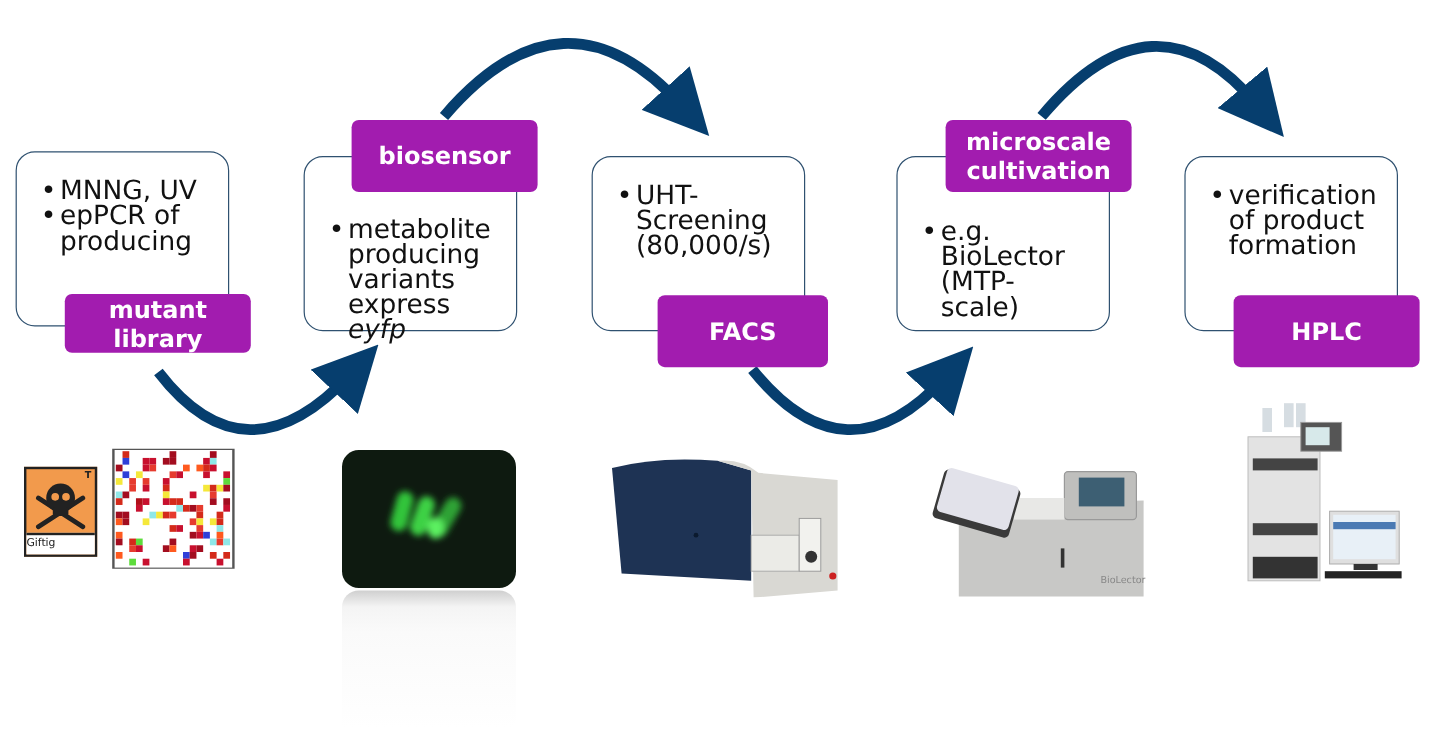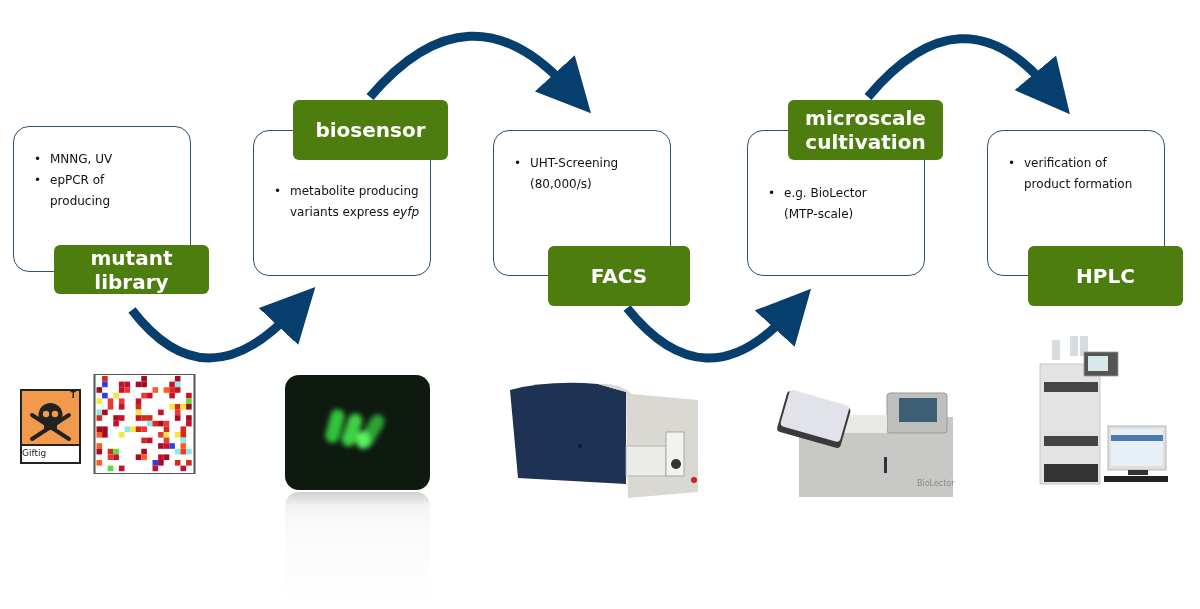--- a/index.html
+++ b/index.html
@@ -9,28 +9,28 @@
     font-family: "DejaVu Sans", sans-serif;
   }
   .box {
     position: absolute; background: #fff;
     border: 1.5px solid #2f5170; border-radius: 16px;
     box-sizing: border-box;
   }
   .box ul {
     margin: 0; padding: 0; list-style: none;
     position: absolute; left: 20px; top: 22px; right: 8px;
-    font-size: 12px; line-height: 21px; color: #111;
+    font-size: 22px; line-height: 21px; color: #111;
   }
   .box li { position: relative; padding-left: 16px; }
   .box li::before {
     content: "•"; position: absolute; left: 0; top: 0;
   }
   .label {
-    position: absolute; background: #4d7c0f; color: #fff;
+    position: absolute; background: #a21caf; color: #fff;
     border-radius: 6px; font-weight: bold; font-size: 20px;
     display: flex; align-items: center; justify-content: center;
     text-align: center; line-height: 24px; box-sizing: border-box;
   }
   .arrows { position: absolute; left: 0; top: 0; width: 1200px; height: 609px; pointer-events: none; }
   .img { position: absolute; }
 </style>
 </head>
 <body>
 

